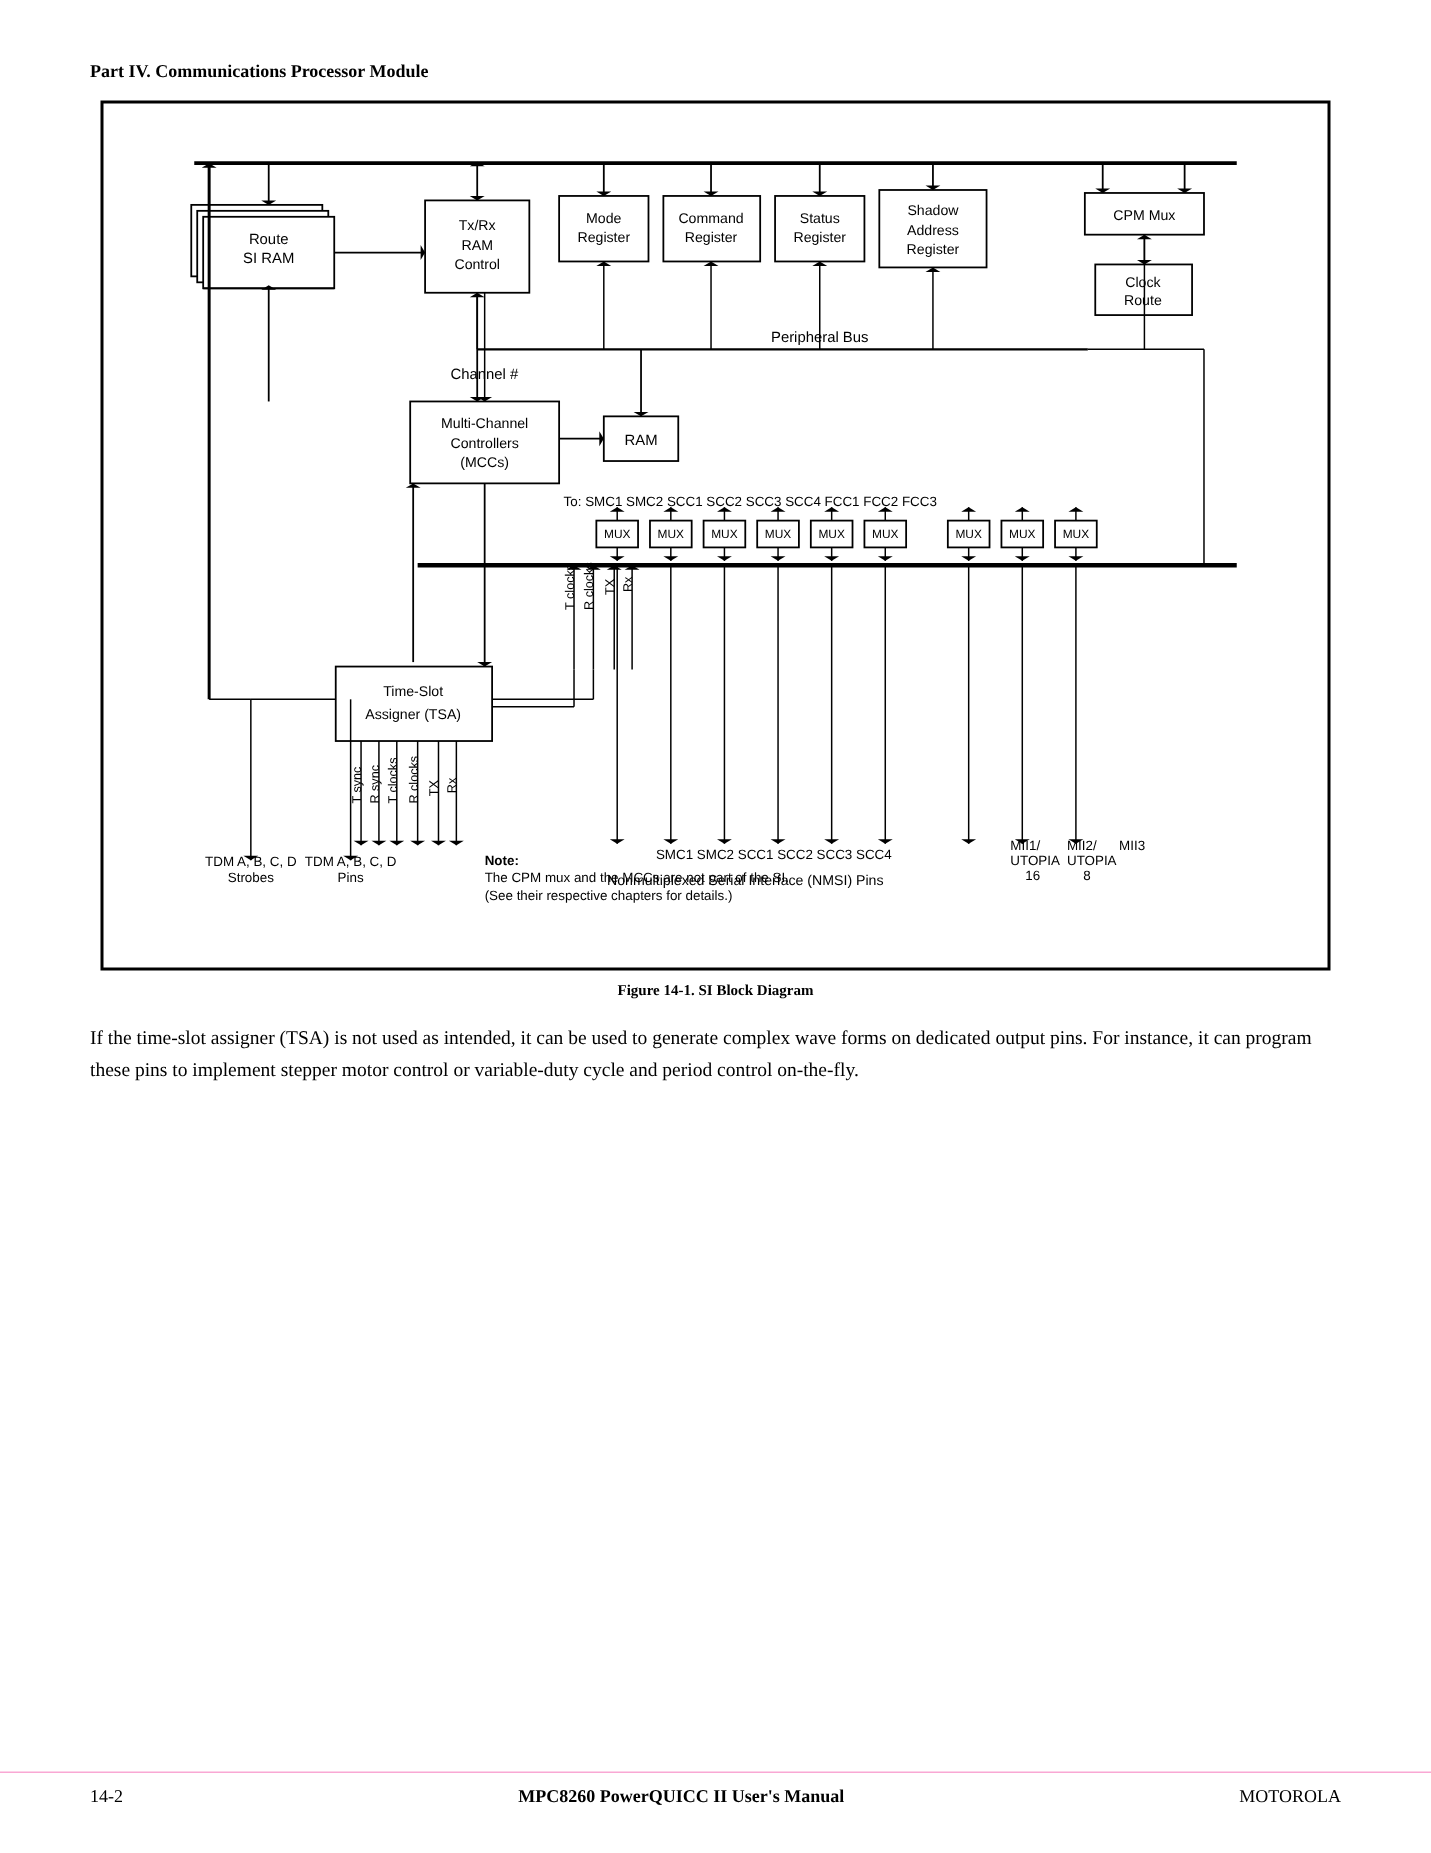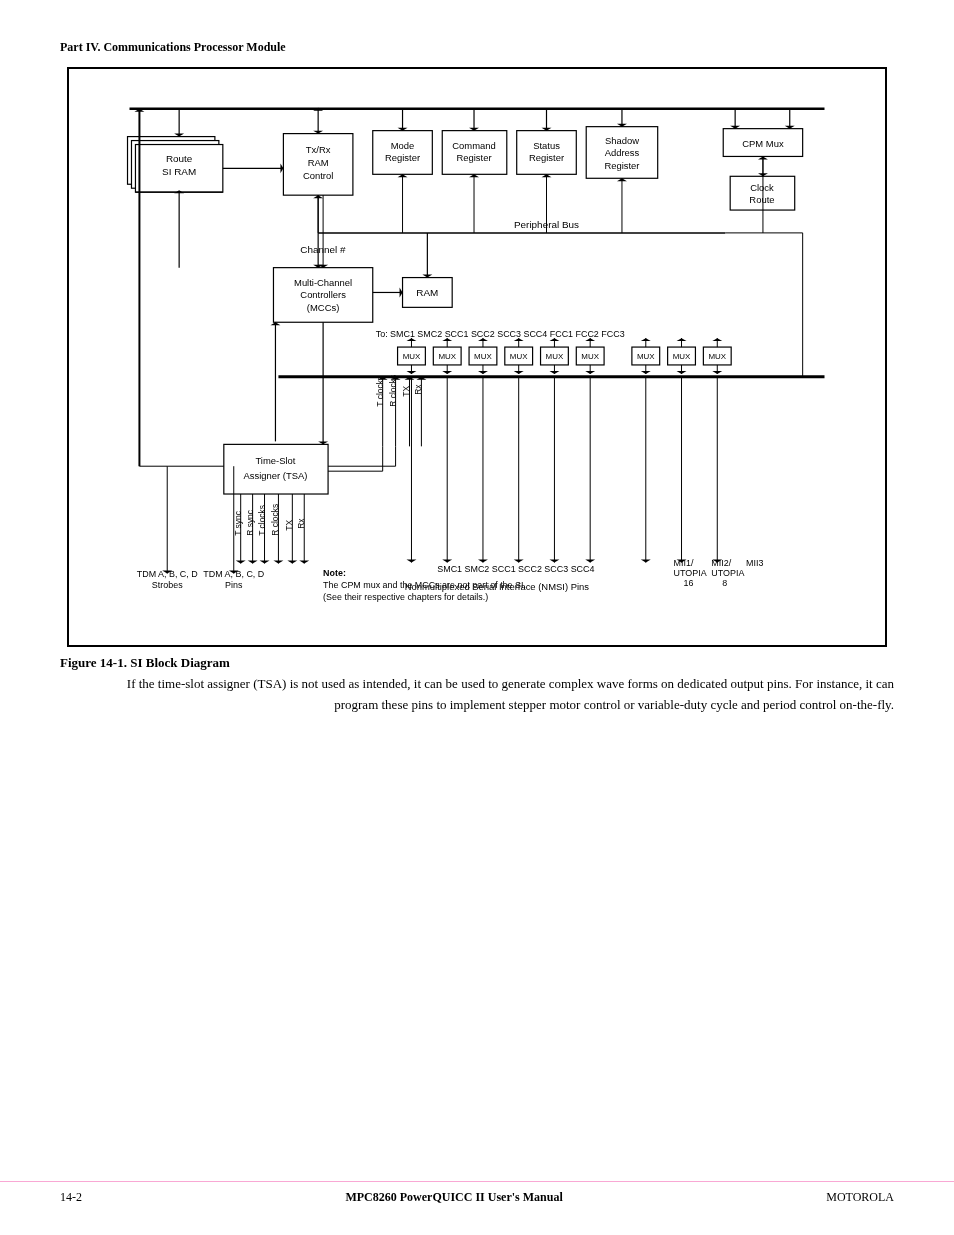--- a/index.html
+++ b/index.html
@@ -29,31 +29,31 @@
       padding: 10px;
       position: relative;
       height: 580px;
     }
     
     .diagram-svg {
       width: 100%;
       height: 100%;
     }
     .figure-caption {
+      text-align: center;
       font-weight: bold;
-      font-size: 13px;
+      font-size: 10px;
       margin-top: 6px;
-      margin-bottom: 3px;
+      margin-bottom: 16px;
     }
     .body-text {
       font-size: 13px;
       line-height: 1.6;
       margin-bottom: 20px;
-      text-align: right;
-      margin-left: 46px;
+      text-align: left;
     }
     .page-footer {
       position: absolute;
       bottom: 30px;
       left: 0;
       right: 0;
       width: 954px;
       border-top: 1px solid #f9a8d4;
       padding: 8px 60px 0 60px;
       display: flex;

